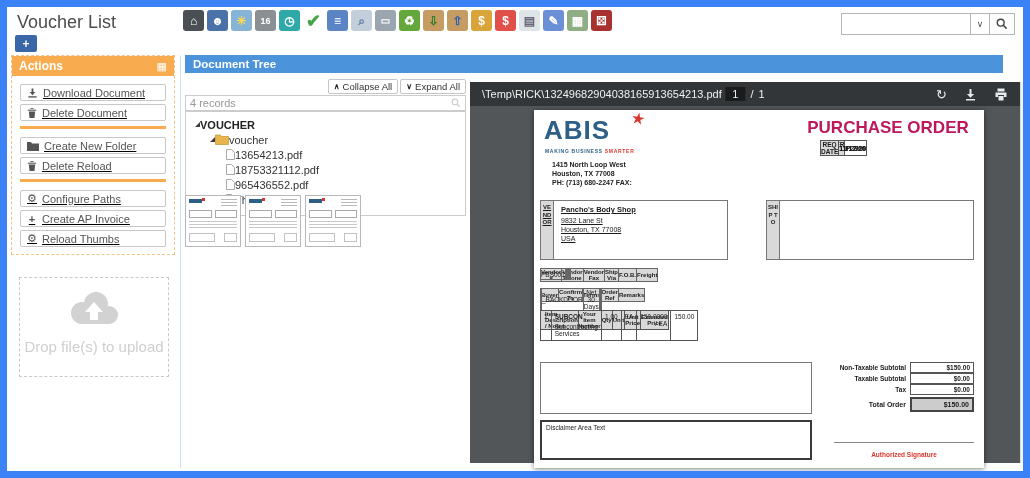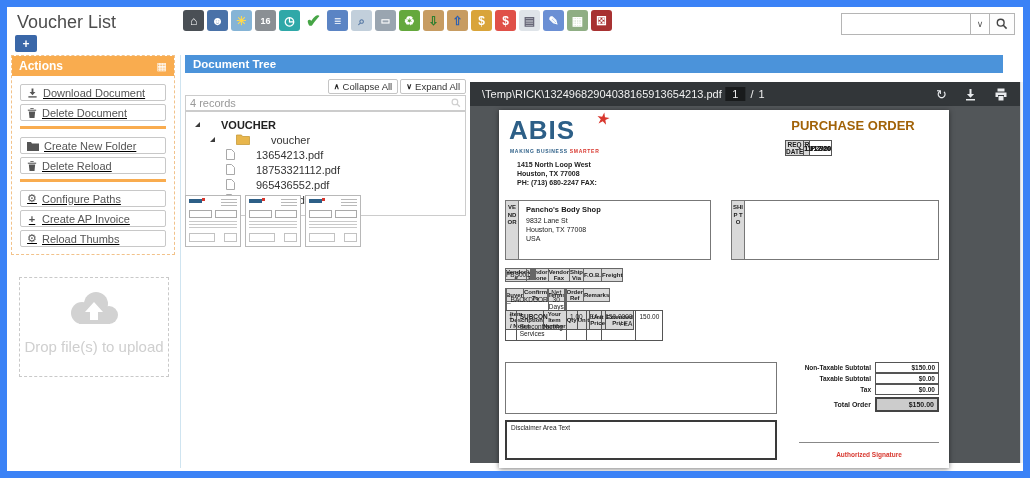--- a/index.html
+++ b/index.html
@@ -63,21 +63,21 @@
   .tree-controls { position:absolute; left:4px; top:24px; width:281px; display:flex; justify-content:flex-end; gap:2px; }
   .tc-btn { border:1px solid #c5c5c5; background:#fff; font-size:9.5px; color:#333; padding:1px 5px; display:flex;
             align-items:center; gap:3px; border-radius:2px; cursor:pointer; }
   .tc-btn .chev { font-size:8px; font-weight:bold; color:#222; }
 
   .filter-box { position:absolute; left:4px; top:40px; width:281px; height:16px; border:1px solid #ccc; display:flex;
                 align-items:center; justify-content:space-between; padding:0 4px; background:#fff; }
   .filter-box input { border:none; outline:none; font-size:11px; color:#999; width:240px; }
 
   .tree-box { position:absolute; left:4px; top:56px; width:281px; border:1px solid #ccc; padding:5px 0 8px 0; background:#fff; }
-  .tree-row { display:flex; align-items:center; height:15px; font-size:11px; color:#333; gap:21px; cursor:pointer; }
+  .tree-row { display:flex; align-items:center; height:15px; font-size:11px; color:#333; gap:0; cursor:pointer; }
   .tree-row.root { padding-left:9px; font-weight:bold; color:#222; }
   .tree-row.folder { padding-left:24px; }
   .tree-row.file { padding-left:40px; }
   .tri { width:0; height:0; border-bottom:5px solid #3c3c3c; border-left:5px solid transparent; flex:none; }
 
   .thumbs { position:absolute; left:4px; top:140px; display:flex; gap:4px; }
   .thumb { width:56px; height:52px; border:1px solid #b8b8b8; background:#fff; padding:3px; cursor:pointer; }
   .th-top { display:flex; justify-content:space-between; align-items:flex-start; }
   .th-abis { width:13px; height:4px; background:#2d5f87; position:relative; }
   .th-abis::after { content:""; position:absolute; right:-3px; top:-1px; width:3px; height:3px; background:#d8372e; }
@@ -95,39 +95,39 @@
                  padding:0 12px; position:relative; }
   .pdf-pager { position:absolute; left:50%; transform:translateX(-50%); display:flex; align-items:center; gap:5px; }
   .pg-box { background:#191b1c; padding:1px 7px; }
   .pdf-actions { margin-left:auto; display:flex; gap:17px; align-items:center; }
   .pdf-actions .rot { font-size:13px; color:#e8eaed; cursor:pointer; line-height:1; }
   .pdf-actions svg { cursor:pointer; }
   .pdf-scrollbar { position:absolute; left:839px; top:27px; width:10px; bottom:5px; background:#f1f3f4; border-left:1px solid #dadce0; }
   .sb-arrow { font-size:6px; color:#80868b; text-align:center; padding-top:2px; }
 
   
-  .po-page { position:absolute; left:29px; top:28px; width:450px; height:358px; background:#fff;
+  .po-page { position:absolute; left:64px; top:28px; width:450px; height:358px; background:#fff;
              box-shadow:0 1px 5px rgba(0,0,0,.5); color:#1a1a1a; }
   .po-page * { position:absolute; }
   .po-logo { left:10px; top:6px; font-size:26px; font-weight:800; color:#2d5f87; letter-spacing:1px; line-height:28px; }
   .po-star { left:97px; top:-1px; color:#d8372e; font-size:16px; transform:rotate(10deg); }
   .po-tagline { left:11px; top:38px; font-size:5px; font-weight:bold; letter-spacing:0.7px; white-space:nowrap; }
   .po-tagline .tg1 { position:static; color:#2d5f87; }
   .po-tagline .tg2 { position:static; color:#d8372e; }
   .po-address { left:18px; top:50px; font-size:7px; font-weight:bold; line-height:9px; color:#222; }
   .po-address div { position:static; }
-  .po-title { left:268px; top:8px; width:172px; text-align:center; font-size:13px; font-weight:800; color:#a16207; }
+  .po-title { left:268px; top:8px; width:172px; text-align:center; font-size:17px; font-weight:800; color:#be185d; }
   .po-ordertable { left:286px; top:30px; width:154px; border-collapse:collapse; }
   .po-ordertable td { border:1px solid #555; height:14px; text-align:center; position:static; }
   .po-ordertable .lbl { background:#d9d9d9; font-size:6.5px; font-weight:bold; width:78px; }
   .po-ordertable .val { font-size:7px; font-weight:bold; }
 
   .po-box { border:1px solid #777; height:60px; display:flex; }
   .po-box * { position:static; }
-  .po-vendor { left:6px; top:90px; width:206px; }
+  .po-vendor { left:6px; top:90px; width:188px;text-decoration:underline; }
   .po-ship { left:232px; top:90px; width:208px; }
   .vstrip { width:13px; background:#d9d9d9; border-right:1px solid #777; font-size:6px; font-weight:bold; text-align:center;
             line-height:7.5px; padding-top:3px; word-break:break-all; color:#222; flex:none; }
   .vbody { padding:4px 7px; font-size:7px; line-height:9px; }
   .vname { font-weight:bold; font-size:7.5px; margin-bottom:2px; }
 
   .po-info { border-collapse:collapse; width:438px; left:6px; }
   .po-info th { background:#d9d9d9; border:1px solid #666; font-size:6px; font-weight:bold; height:9px; position:static; }
   .po-info td { border:1px solid #666; font-size:6.5px; height:11px; text-align:center; position:static; }
   .t1 { top:158px; } .t2 { top:178px; }

